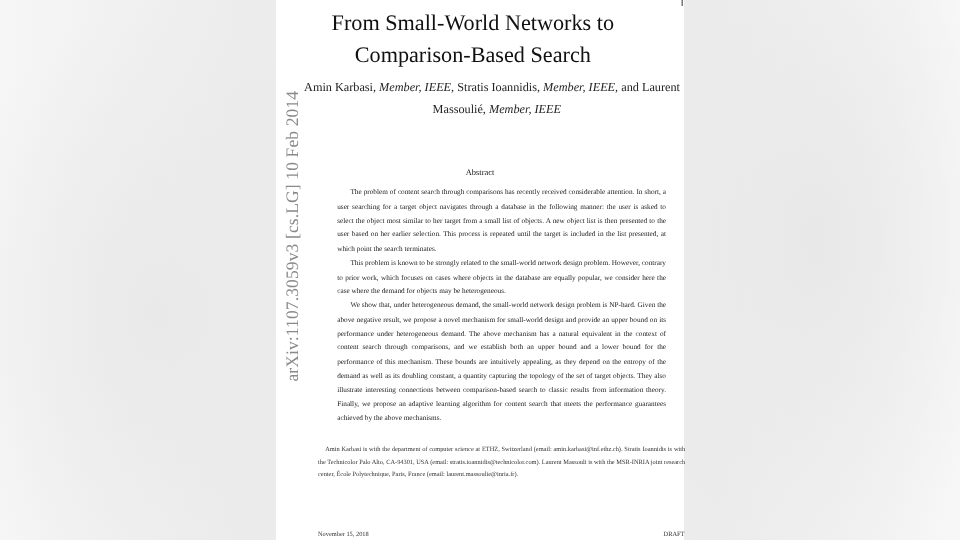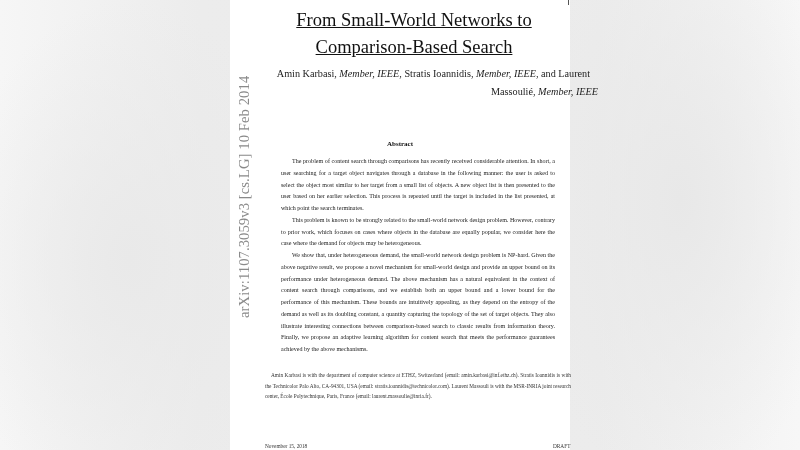--- a/index.html
+++ b/index.html
@@ -32,43 +32,42 @@
     left: 236px; top: 318px;
     transform-origin: 0 0;
     transform: rotate(-90deg);
     white-space: nowrap;
     font-size: 14.6px;
     color: #8a8a8a;
     letter-spacing: 0.1px;
   }
   .title {
     position: absolute;
-    left: 244px; width: 340px;
+    left: 224px; width: 340px;
     text-align: center;
     font-size: 18.5px;
     color: #111;
-    text-decoration: underline;
   }
   .title.l1 { top: 10px; }
   .title.l2 { top: 37px; }
   .authors {
     position: absolute;
     left: 230px; width: 360px;
-    text-align: right;
+    text-align: center;
     font-size: 10.2px;
     color: #222;
   }
   .authors.l1 { top: 68px; }
   .authors.l2 { top: 86px; left: 230px; width: 368px; }
   .authors i { font-style: italic; }
   .abstract-heading {
     position: absolute;
     left: 230px; width: 340px; top: 140px;
     text-align: center;
-    font-weight: bold;
+    font-weight: normal;
     font-size: 7px;
   }
   .abstract {
     position: absolute;
     left: 281px; width: 274px; top: 156px;
     font-size: 6.05px;
     line-height: 11.75px;
     text-align: justify;
     color: #222;
   }

